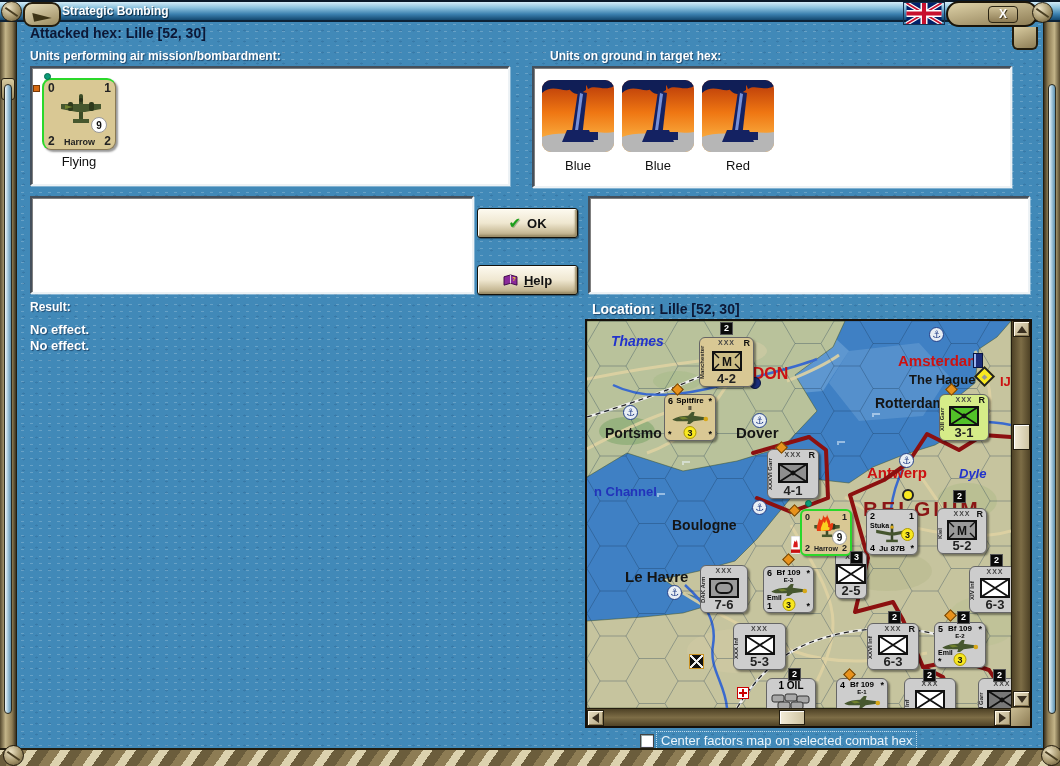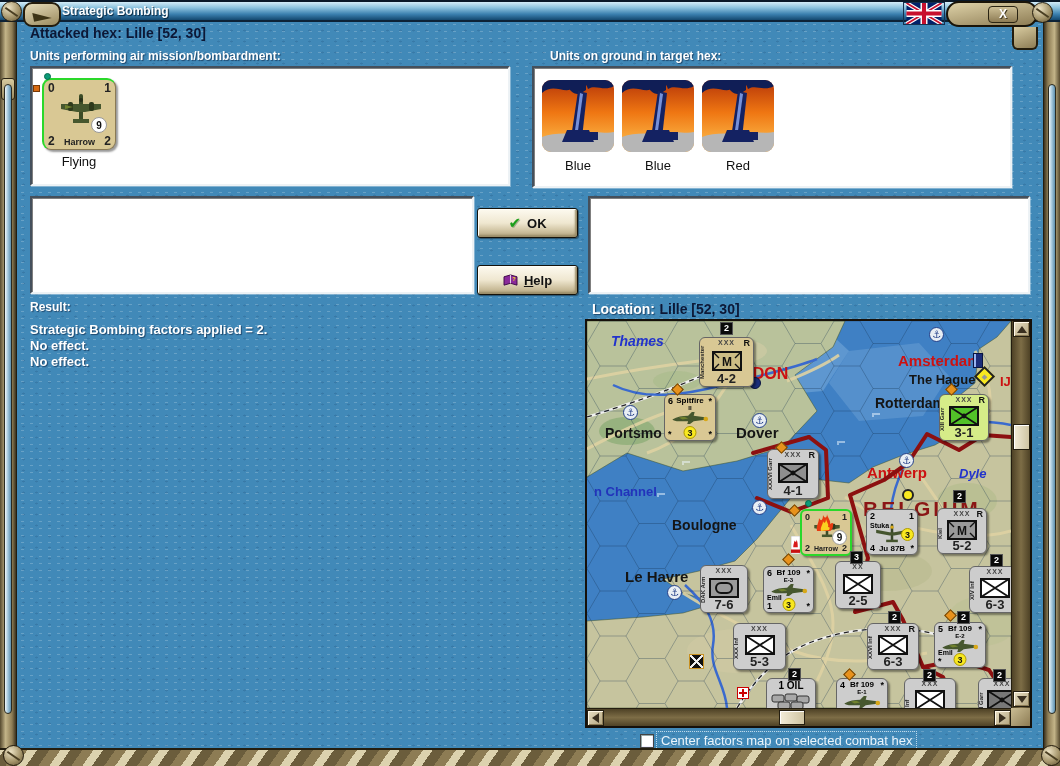--- a/index.html
+++ b/index.html
@@ -266,21 +266,20 @@
  <svg class="book" viewBox="0 0 16 14">
   <path d="M1,3 L8,1 L15,3 L15,12 L8,10 L1,12 Z" fill="#8a2a9a" stroke="#3a0a44" stroke-width="1"></path>
   <path d="M8,1 L8,10" stroke="#e8d8f0" stroke-width="1"></path>
   <text x="10" y="8" font-size="6" font-weight="bold" fill="#f8e020">?</text>
  </svg>
  <span class="fl">Help</span>
 </div>
 
 <div class="wlabel" style="left:30px;top:300px">Result:</div>
 <div class="abs" style="left:30px;top:322px;z-index:2">
- <div class="result-line">Strategic Bombing factors applied = 2.</div>
  <div class="result-line">No effect.</div>
  <div class="result-line">No effect.</div>
 </div>
 
 <div class="abs" style="left:592px;top:300px;z-index:2">
  <span class="result-line" style="font-size:14px">Location:</span>
  <span style="font-size:14px;font-weight:bold;color:#0c1836">Lille  [52, 30]</span>
 </div>
 
 <div class="mapframe">
@@ -419,21 +418,21 @@
   <div class="cnt grey" style="left:113px;top:244px;width:48px;height:48px">
    <span class="ech">XXX</span>
    <span class="vname">DAK Arm</span>
    <svg class="sym" viewBox="0 0 30 20">
           <rect x="1" y="1" width="28" height="18" fill="#9a9a9a" stroke="#111" stroke-width="2"></rect>
           <rect x="7" y="5" width="16" height="10" rx="5" fill="none" stroke="#111" stroke-width="2"></rect>
         </svg>
    <span class="str">7-6</span>
   </div>
 
-  <div class="cnt grey" style="left:248px;top:240px;width:46px;height:48px">
+  <div class="cnt grey" style="left:248px;top:230px;width:32px;height:48px">
    <span class="ech">XX</span>
    <svg class="sym" viewBox="0 0 30 20">
           <rect x="1" y="1" width="28" height="18" fill="#fff" stroke="#111" stroke-width="2"></rect>
           <path d="M1,1L29,19M29,1L1,19" stroke="#111" stroke-width="1.8"></path>
         </svg>
    <span class="str">2-5</span>
   </div>
 
   <div class="cnt grey" style="left:146px;top:302px;width:53px;height:47px">
    <span class="ech">XXX</span>

